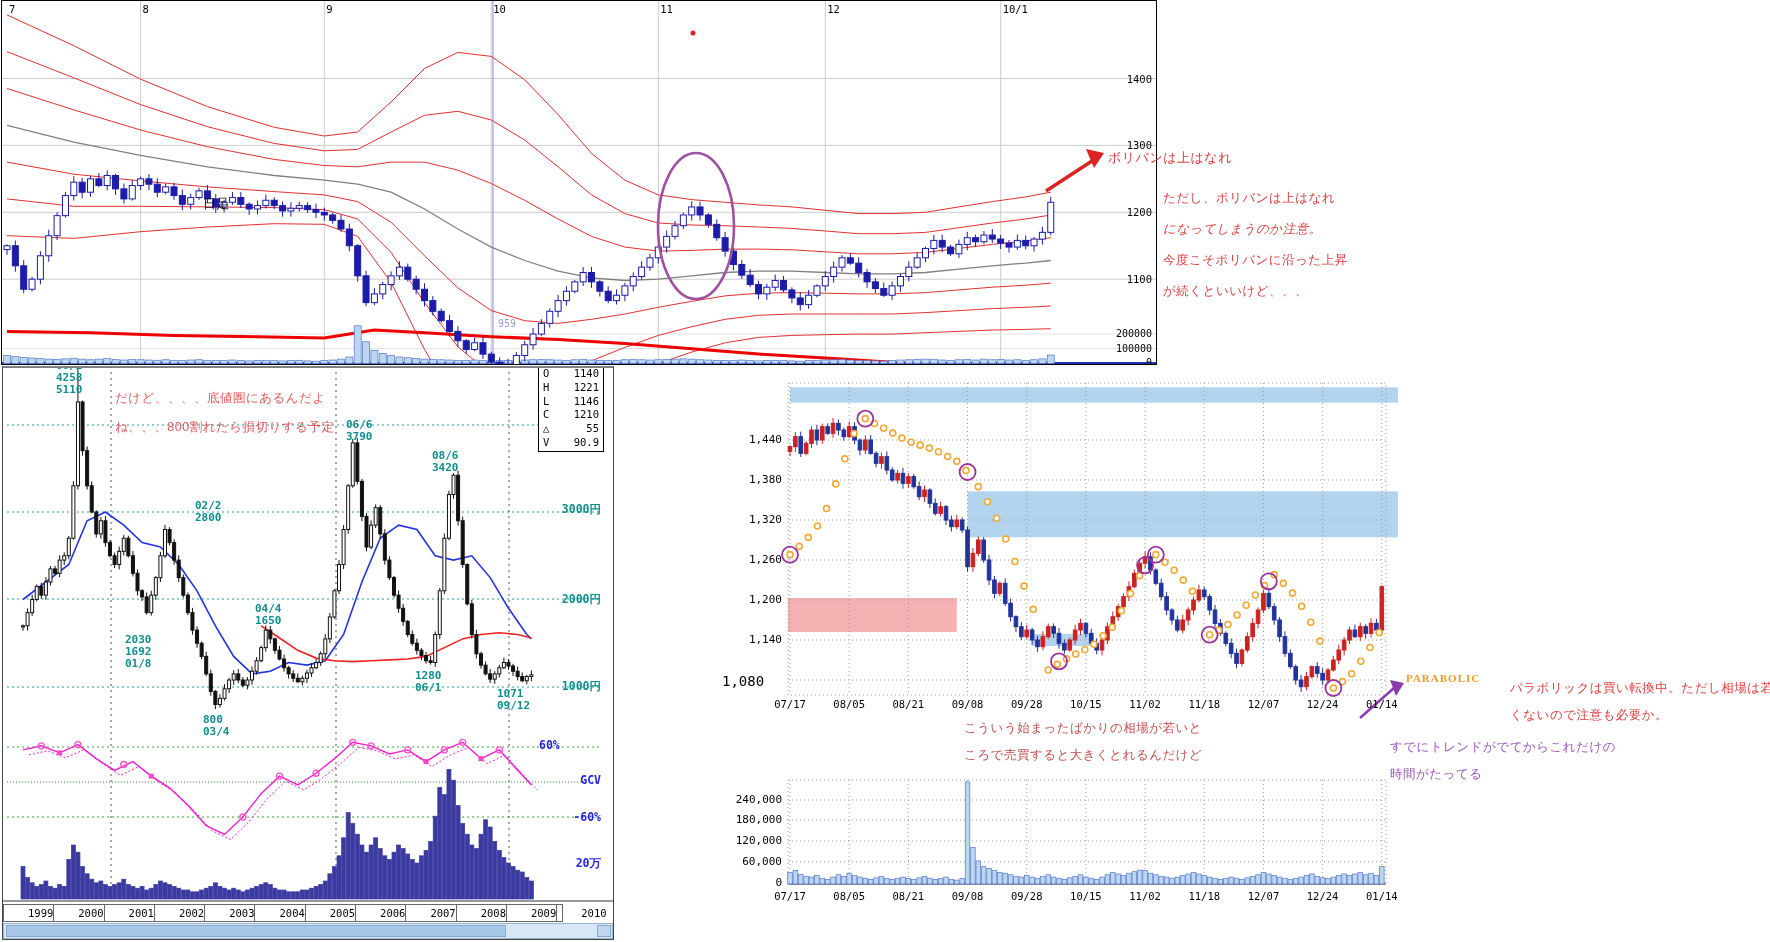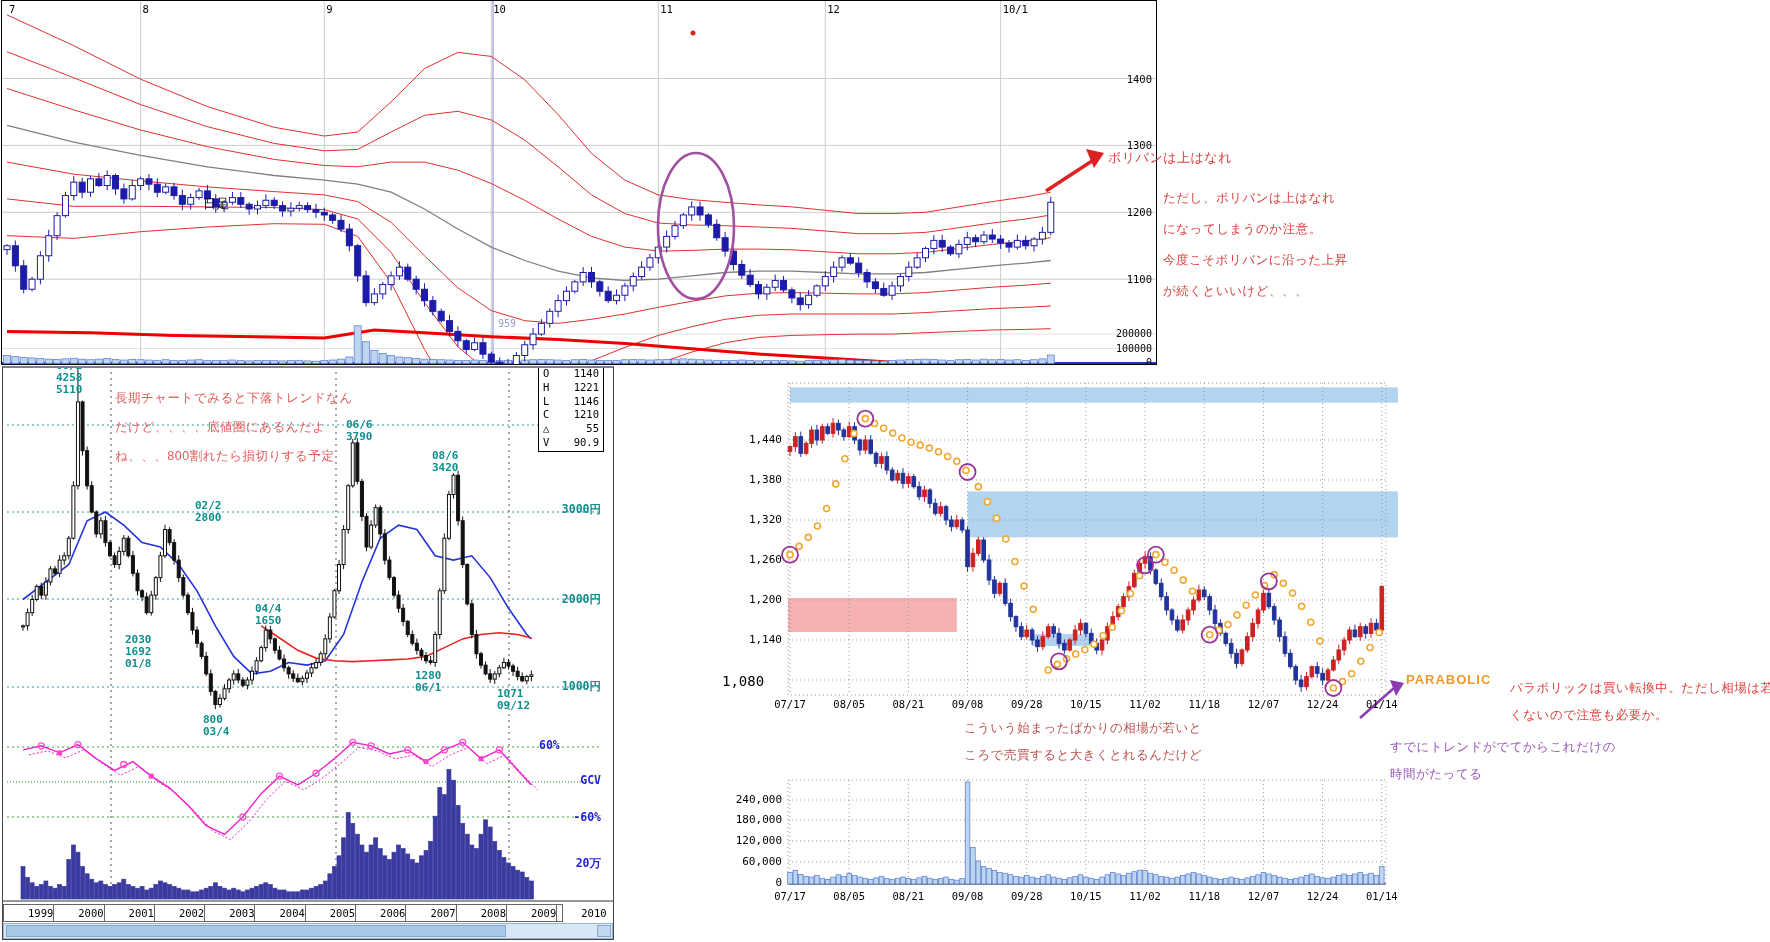--- a/index.html
+++ b/index.html
@@ -25,21 +25,21 @@
     font-family:"DejaVu Sans Mono","Liberation Mono",monospace;font-size:10.5px;}
   #ohlc-legend .row{display:flex;justify-content:space-between;padding:0 4px;height:13.8px;line-height:13.8px;}
   #year-row{position:absolute;left:0px;top:536px;width:558px;display:flex;border:1px solid #666;background:#fff;height:16px;}
   #year-row .cell{flex:1;border-right:1px solid #666;text-align:center;font-size:10.5px;line-height:16px;
     font-family:"DejaVu Sans Mono","Liberation Mono",monospace;padding-left:24px;}
   #year-row .cell:last-child{border-right:none;}
   #scroll-strip{position:absolute;left:0;top:555px;width:608px;height:14px;background:#d8e7f6;border:1px solid #9ab4d0;}
   #scroll-thumb{position:absolute;left:2px;top:1px;width:498px;height:10px;background:#a8c8e8;border:1px solid #88a8cc;}
   #scroll-endbox{position:absolute;right:1px;top:1px;width:12px;height:10px;background:#c2d6ec;border:1px solid #88a8cc;}
   .ghost{color:#9a9ad8;}
-  .parab{font-family:Liberation Sans, sans-serif;font-weight:bold;font-size:13px;color:#ef9a28;letter-spacing:1px;}
+  .parab{font-family:Liberation Serif, serif;font-weight:bold;font-size:11px;color:#ef9a28;letter-spacing:1px;}
 </style>
 </head>
 <body>
 
 <div id="stage">
 
   <div id="top-panel" class="panel">
     <svg id="top-svg" width="1154" height="363" viewBox="1 0 1154 363">
         <line x1="1" y1="77.5" x2="1155" y2="77.5" stroke="#cccccc" stroke-width="1"></line>
         <line x1="1" y1="144.4" x2="1155" y2="144.4" stroke="#cccccc" stroke-width="1"></line>
@@ -471,21 +471,21 @@
       <line x1="1046" y1="191" x2="1092" y2="161" stroke="#dd2222" stroke-width="3.5"></line>
       <polygon points="1086,149 1104,153 1094,168" fill="#dd2222"></polygon>
       <circle cx="693" cy="33" r="2.5" fill="#dd2222"></circle>
       <line x1="1360" y1="718" x2="1394" y2="688" stroke="#8a3bb0" stroke-width="2.5"></line>
       <polygon points="1390,680 1404,683 1396,696" fill="#8a3bb0"></polygon>
     </svg>
 
   <div class="lbl note note-top" style="left:1108px;top:149px;font-size:13px;">ボリバンは上はなれ</div>
   <div class="lbl rep note note-top" style="left:1163px;top:183px;">
       <div style="height: 31px; line-height: 31px;">ただし、ボリバンは上はなれ</div>
-      <div style="height: 31px; line-height: 31px;">になってしまうのか注意。</div>
+      <div style="height: 31px; line-height: 31px; font-style: italic;">になってしまうのか注意。</div>
       <div style="height: 31px; line-height: 31px;">今度こそボリバンに沿った上昇</div>
       <div style="height: 31px; line-height: 31px;">が続くといいけど、、、</div>
     </div>
 
   <div id="left-panel" class="panel">
     <svg id="left-svg" width="610" height="571" viewBox="2 366 610 571">
         <line x1="6" y1="423" x2="600" y2="423" stroke="#2aa0a0" stroke-dasharray="2 3"></line>
         <line x1="6" y1="510" x2="600" y2="510" stroke="#2aa0a0" stroke-dasharray="2 3"></line>
         <line x1="6" y1="597" x2="600" y2="597" stroke="#2aa0a0" stroke-dasharray="2 3"></line>
         <line x1="6" y1="685" x2="600" y2="685" stroke="#2aa0a0" stroke-dasharray="2 3"></line>
@@ -848,21 +848,20 @@
         <rect x="515.14" y="669.25" width="3" height="5.25" fill="#111111" stroke="#111111" stroke-width="1"></rect>
         <line x1="521.22" y1="670.446039818321" x2="521.22" y2="680.2308349066366" stroke="#111111" stroke-width="1"></line>
         <rect x="519.72" y="674.5" width="3" height="4.287500000000023" fill="#111111" stroke="#111111" stroke-width="1"></rect>
         <line x1="525.8" y1="673.0766895099534" x2="525.8" y2="682.3208313308246" stroke="#111111" stroke-width="1"></line>
         <rect x="524.3" y="674.5" width="3" height="4.287500000000023" fill="#ffffff" stroke="#111111" stroke-width="1"></rect>
         <line x1="530.38" y1="668.4476771657614" x2="530.38" y2="679.29425764588" stroke="#111111" stroke-width="1"></line>
         <rect x="528.88" y="672.75" width="3" height="1.75" fill="#ffffff" stroke="#111111" stroke-width="1"></rect>
       </svg>
 
     <div class="lbl rep note note-left" style="left:112px;top:16px;">
-        <div style="height: 29px; line-height: 29px;">長期チャートでみると下落トレンドなん</div>
         <div style="height: 29px; line-height: 29px;">だけど、、、、底値圏にあるんだよ</div>
         <div style="height: 29px; line-height: 29px;">ね、、、800割れたら損切りする予定</div>
       </div>
 
     <div id="ohlc-legend">
         <div class="row">
           <span>O</span>
           <span>1140</span>
         </div>
         <div class="row">

